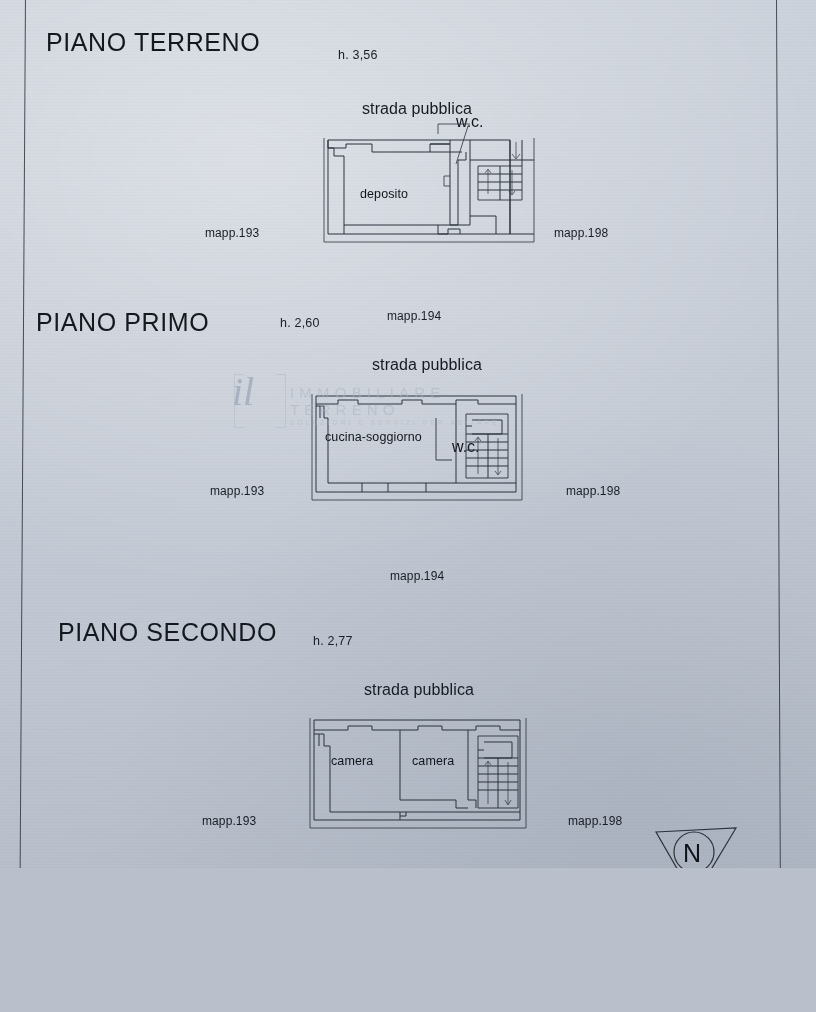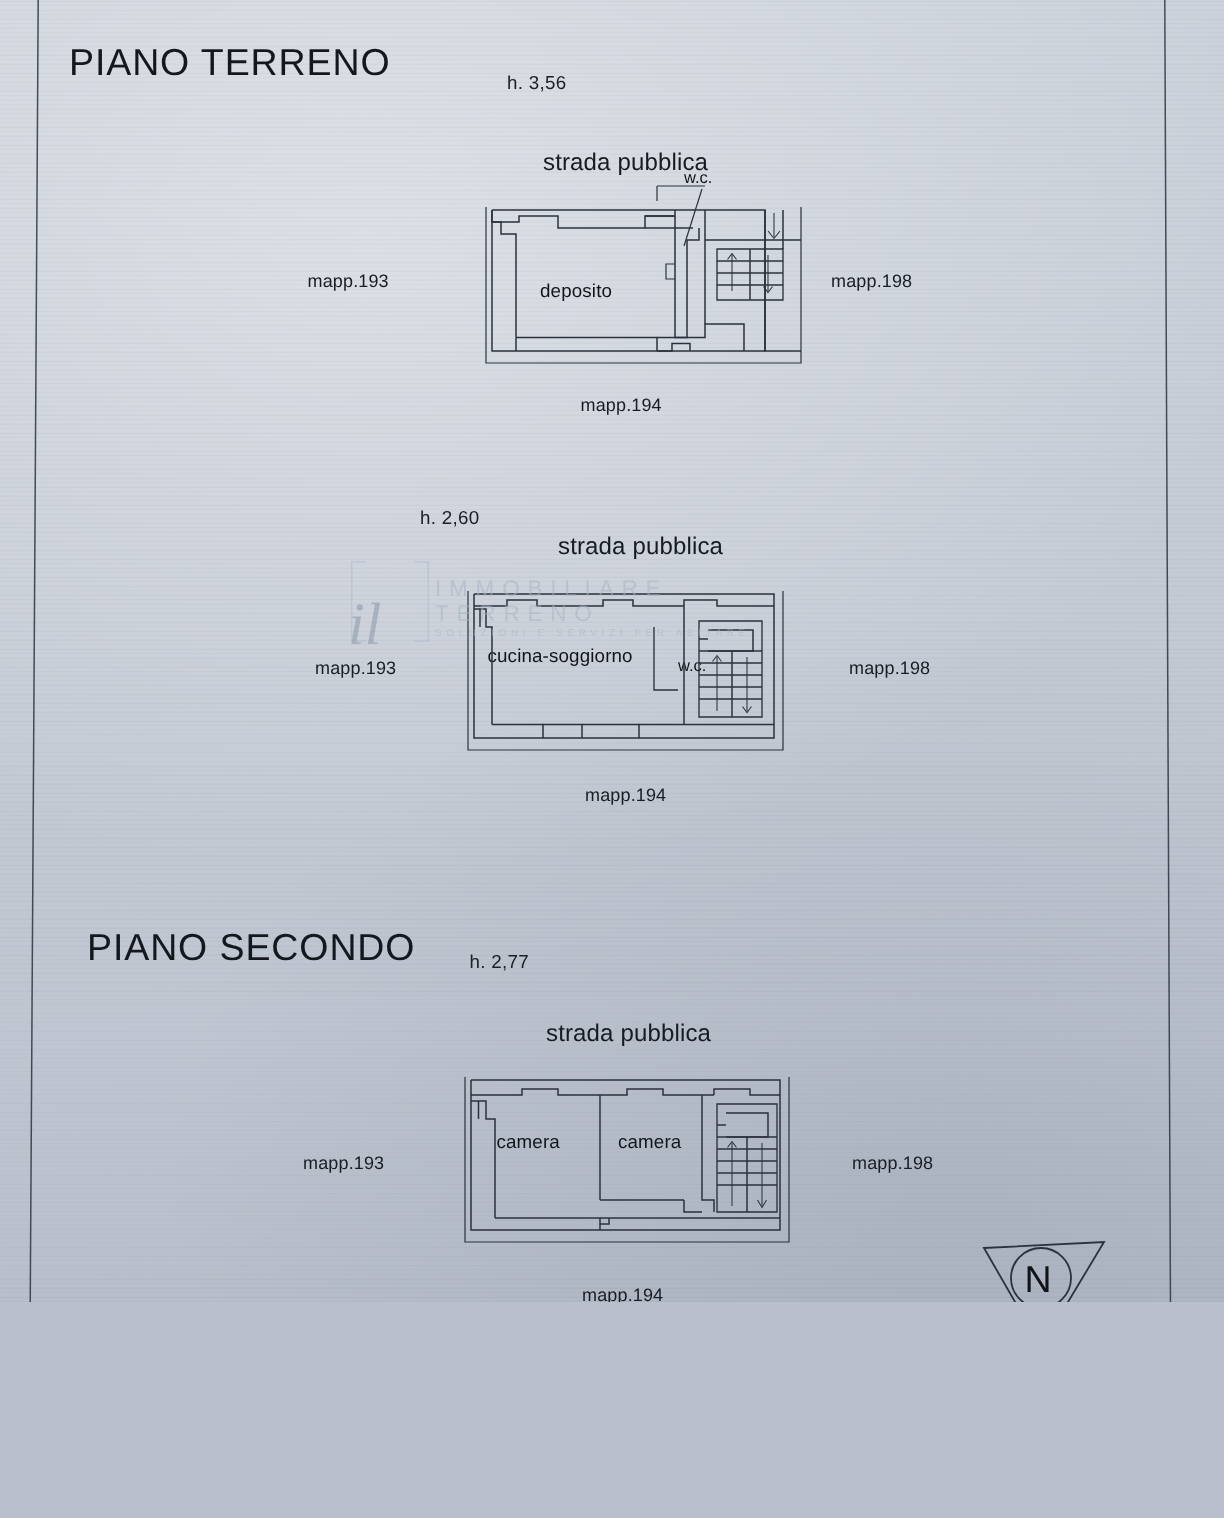--- a/index.html
+++ b/index.html
@@ -78,31 +78,32 @@
     color: #161b22;
     white-space: nowrap;
     letter-spacing: .1px;
   }
   .mapp-label {
     position: absolute;
     font-size: 12px;
     color: #181d24;
     white-space: nowrap;
     letter-spacing: .1px;
+    margin-top: 46px;
   }
   .room-label {
     position: absolute;
     font-size: 12.5px;
     color: #11151b;
     white-space: nowrap;
     letter-spacing: .1px;
   }
   .wc-label {
     position: absolute;
-    font-size: 11px;
+    font-size: 16px;
     color: #11151b;
     white-space: nowrap;
   }
   .plan-svg {
     position: absolute;
     overflow: visible;
   }
   .plan-svg path, .plan-svg line, .plan-svg polyline, .plan-svg rect, .plan-svg polygon {
     vector-effect: non-scaling-stroke;
   }
@@ -118,21 +119,20 @@
     opacity: .55;
   }
   #wm-brand {
     position: absolute;
     left: 0; top: 0;
     font-family: "Liberation Serif", serif;
     font-style: italic;
     font-size: 40px;
     color: #8c98ab;
     line-height: 1;
-    margin-top: 24px;
   }
   #wm-name1 {
     position: absolute;
     left: 58px; top: 12px;
     font-size: 15px;
     letter-spacing: 5.2px;
     color: #a9b6c6;
     white-space: nowrap;
   }
   #wm-name2 {
@@ -253,21 +253,22 @@
       <polyline points="192,24 196,29 200,24" stroke-width="0.7"></polyline>
 
       <line x1="148" y1="-4" x2="136" y2="34" stroke-width="0.8"></line>
       <line x1="118" y1="-6" x2="150" y2="-6" stroke-width="0.8"></line>
       <line x1="118" y1="-6" x2="118" y2="4" stroke-width="0.8"></line>
 
       <polyline points="130,46 124,46 124,56 130,56" stroke-width="0.8"></polyline>
     </g>
   </svg>
 
-  <div class="floor-height" style="left:280px; top:338px;">h. 2,60</div>
+  <div class="floor-title" style="left:36px; top:308px;">PIANO PRIMO</div>
+  <div class="floor-height" style="left:280px; top:316px;">h. 2,60</div>
 
   <div class="street-label" style="left:372px; top:356px;">strada pubblica</div>
 
   <div class="mapp-label" style="left:210px; top:438px;">mapp.193</div>
   <div class="mapp-label" style="left:566px; top:438px;">mapp.198</div>
   <div class="mapp-label" style="left:390px; top:523px;">mapp.194</div>
 
   <div class="room-label" style="left:325px; top:430px;">cucina-soggiorno</div>
   <div class="wc-label" style="left:452px; top:438px;">w.c.</div>
 

